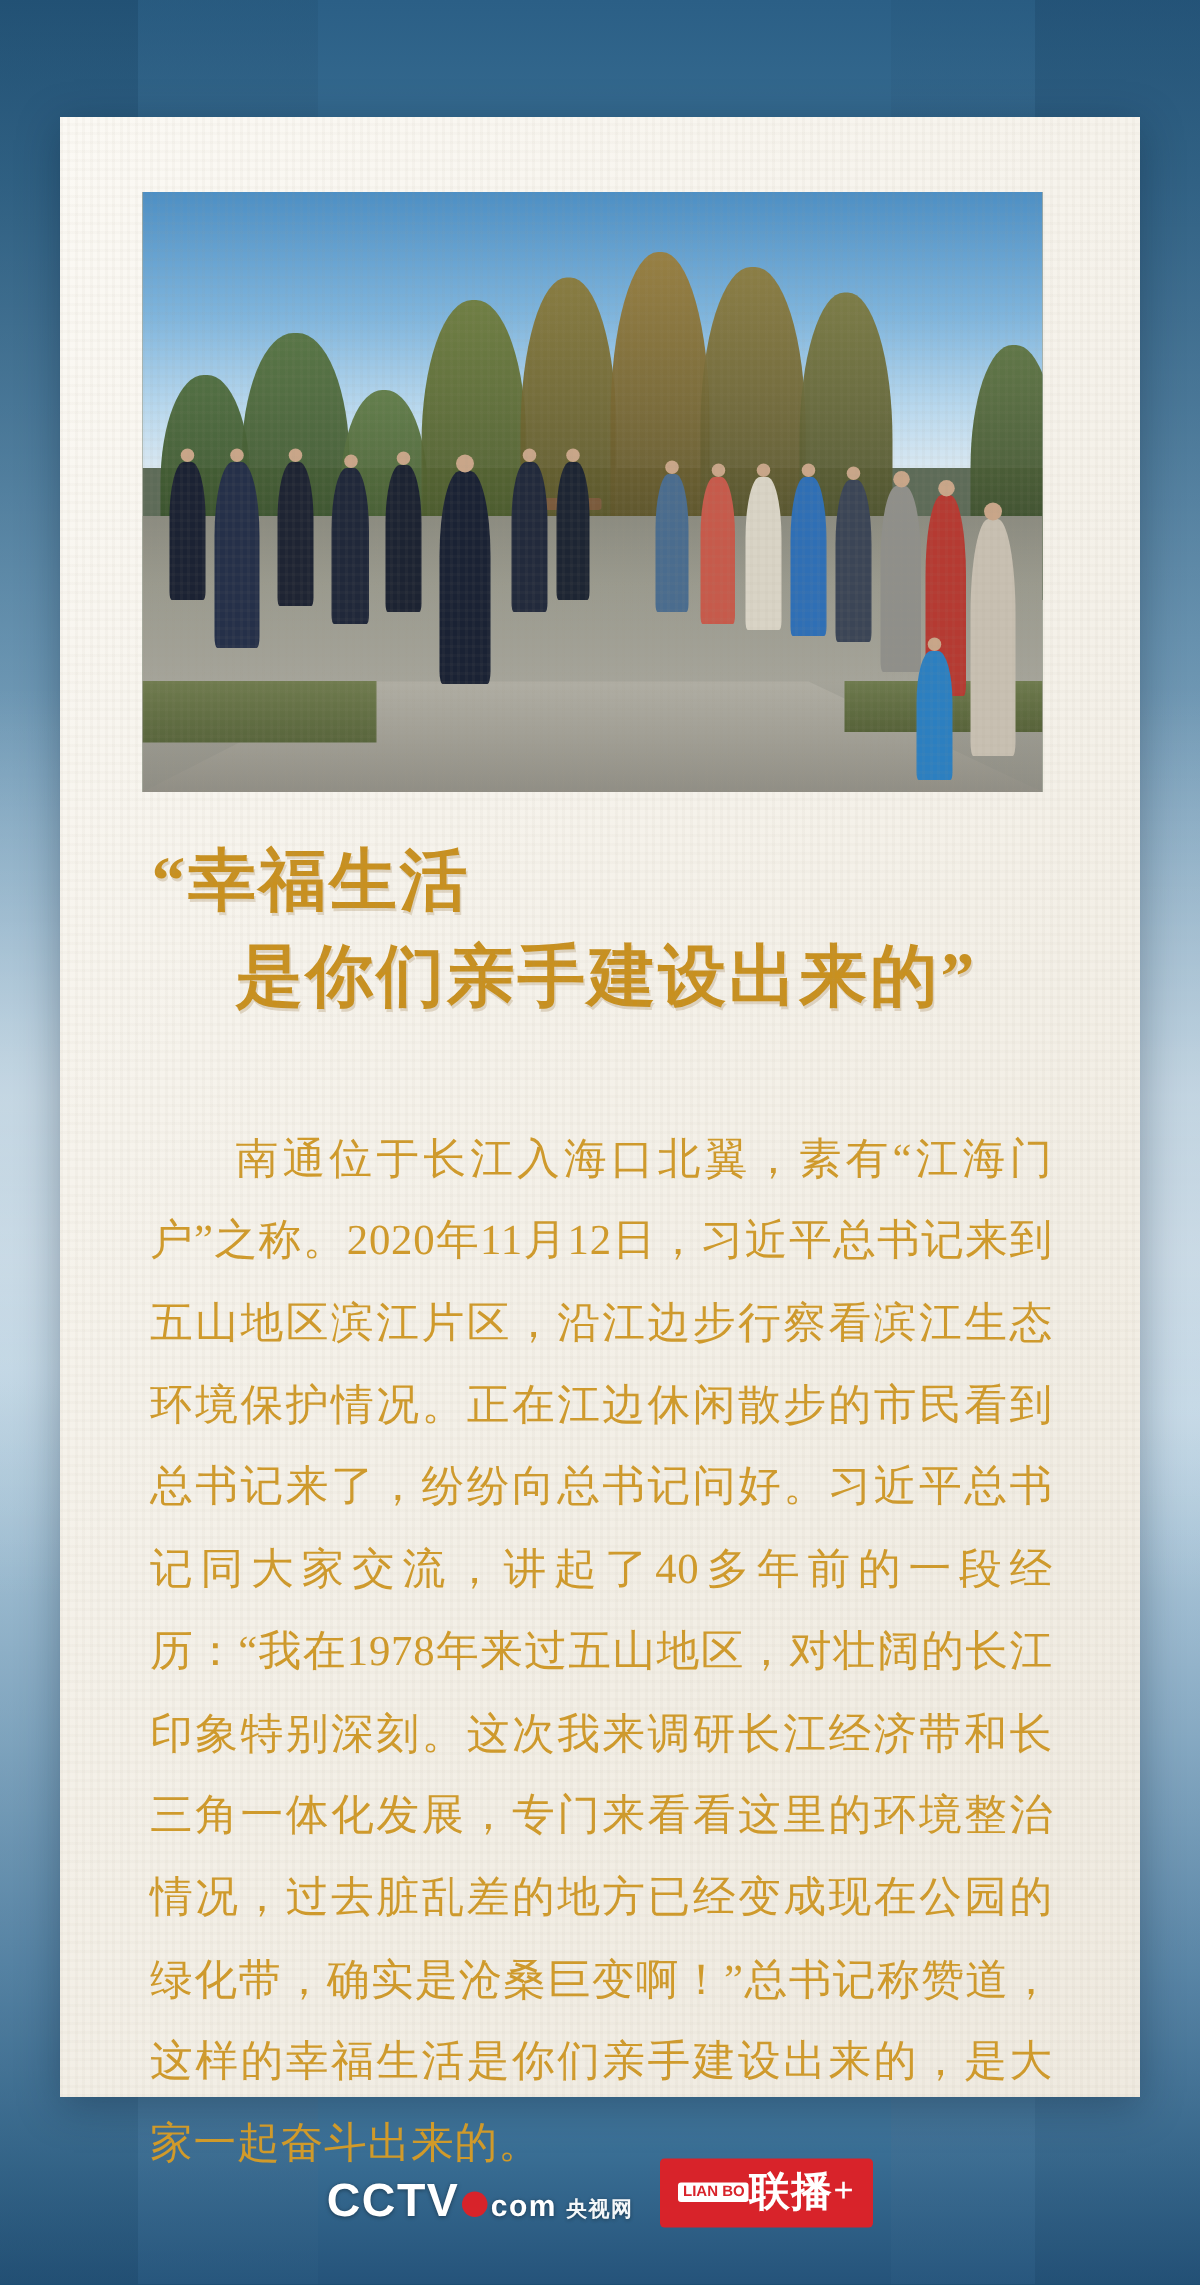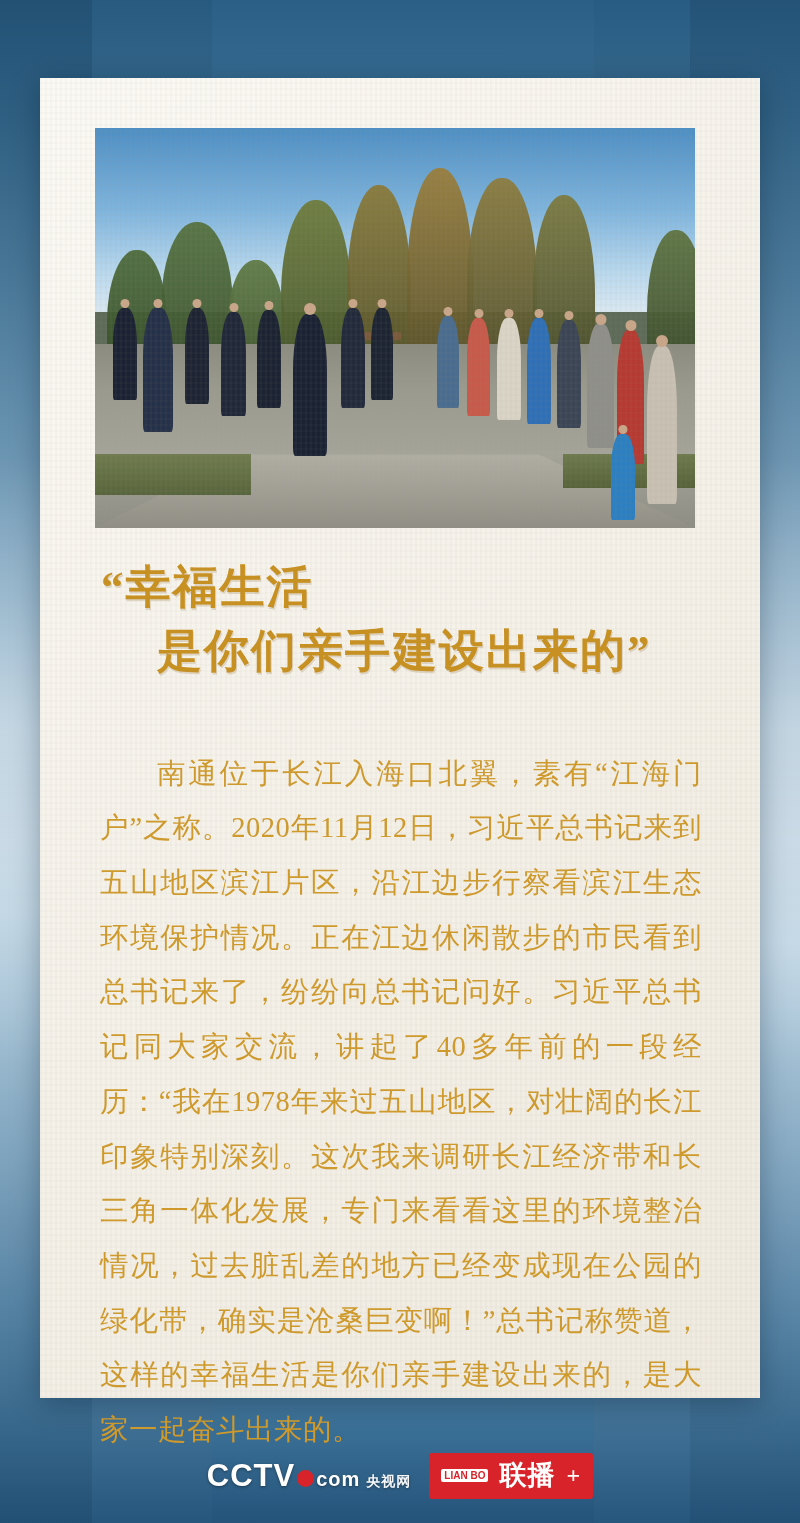--- a/index.html
+++ b/index.html
@@ -174,24 +174,24 @@
     text-align: justify;
     text-indent: 2em;
     letter-spacing: 0.5px;
   }
 
   
   .footer {
     position: absolute;
     left: 0;
     right: 0;
-    bottom: 24px;
+    bottom: 38px;
     display: flex;
     justify-content: center;
-    align-items: center;
+    align-items: flex-end;
     gap: 18px;
   }
   .cctv-logo {
     display: flex;
     align-items: baseline;
     color: #ffffff;
     font-family: "Liberation Sans", sans-serif;
     font-weight: bold;
     font-size: 31px;
     letter-spacing: 1px;
@@ -221,21 +221,21 @@
     background: #d8232a;
     color: #ffffff;
     padding: 4px 12px 6px;
     border-radius: 3px;
     font-family: "Liberation Serif", serif;
     font-weight: bold;
     font-size: 27px;
     letter-spacing: 1px;
     display: flex;
     align-items: center;
-    gap: 11px;
+    gap: 0;
   }
   .lianbo .tag {
     font-size: 10px;
     background: #ffffff;
     color: #d8232a;
     padding: 1px 3px;
     border-radius: 2px;
     letter-spacing: 0;
     font-family: "Liberation Sans", sans-serif;
   }

